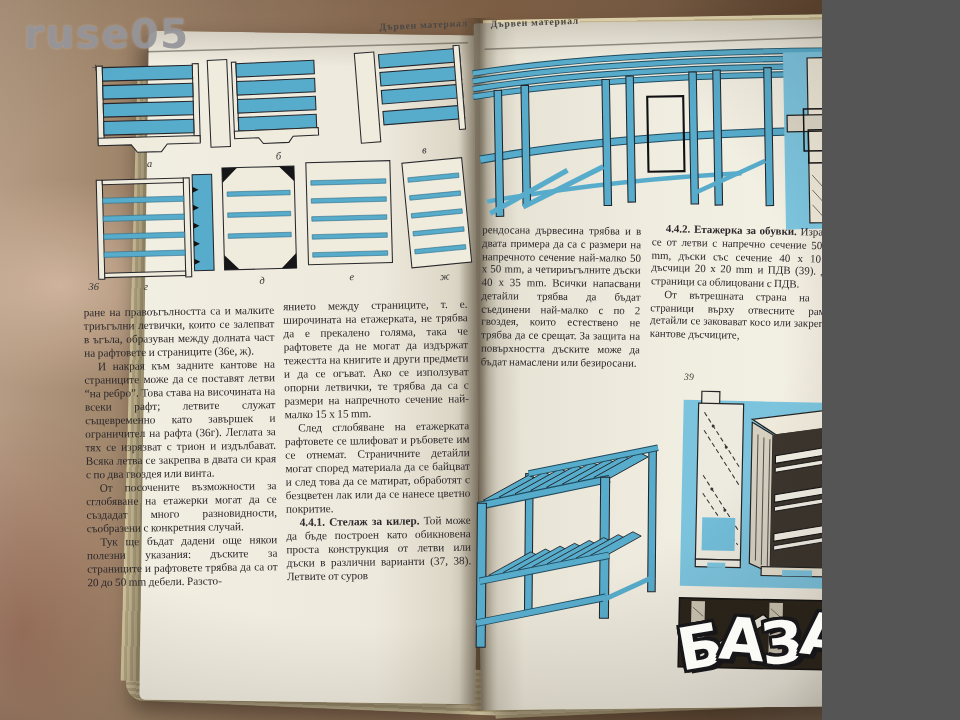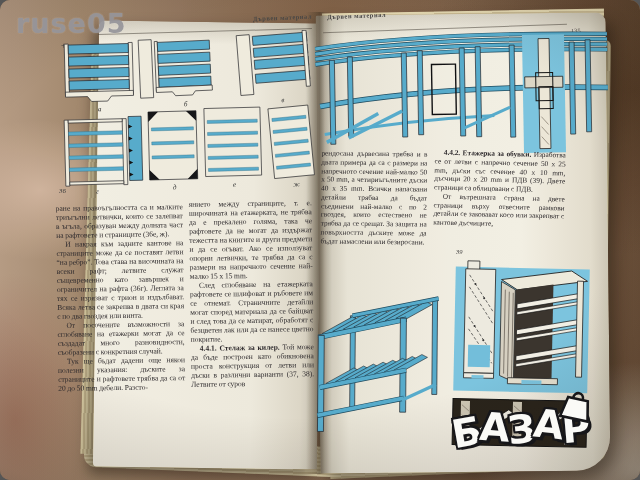--- a/index.html
+++ b/index.html
@@ -1,17 +1,17 @@
 <!DOCTYPE html>
 <html><head>
 <meta charset="utf-8">
 <style>
   html,body{margin:0;padding:0;background:#555;}
-  #stage{position:relative;width:640px;height:480px;overflow:hidden;
-         font-family:"Liberation Serif",serif;background:#8a6c50;border-radius:10px;}
+  #stage{position:relative;width:548px;height:480px;overflow:hidden;
+         font-family:"Liberation Serif",serif;background:#8a6c50;}
   .photo{position:absolute;inset:0;filter:blur(.3px) saturate(.95) contrast(.98);}
   
   .table{position:absolute;inset:0;background:
     radial-gradient(150px 100px at 40px 190px, rgba(216,186,162,.85), transparent 70%),
     radial-gradient(120px 210px at 15px 420px, rgba(150,90,70,.55), transparent 70%),
     radial-gradient(230px 150px at 640px 470px, rgba(196,186,170,.8), transparent 72%),
     radial-gradient(300px 220px at 635px 90px, rgba(70,45,25,.65), transparent 75%),
     radial-gradient(200px 120px at 330px 8px, rgba(120,85,55,.5), transparent 75%),
     linear-gradient(90deg,#b79b82 0%,#a5896c 12%,#91735a 30%,#86684e 55%,#7b5d43 80%,#684c34 100%);}
   

